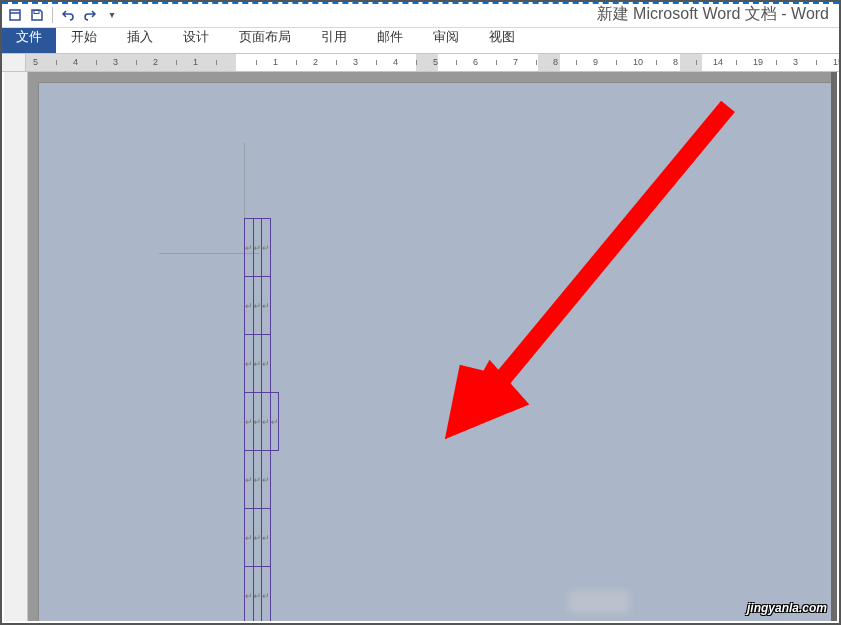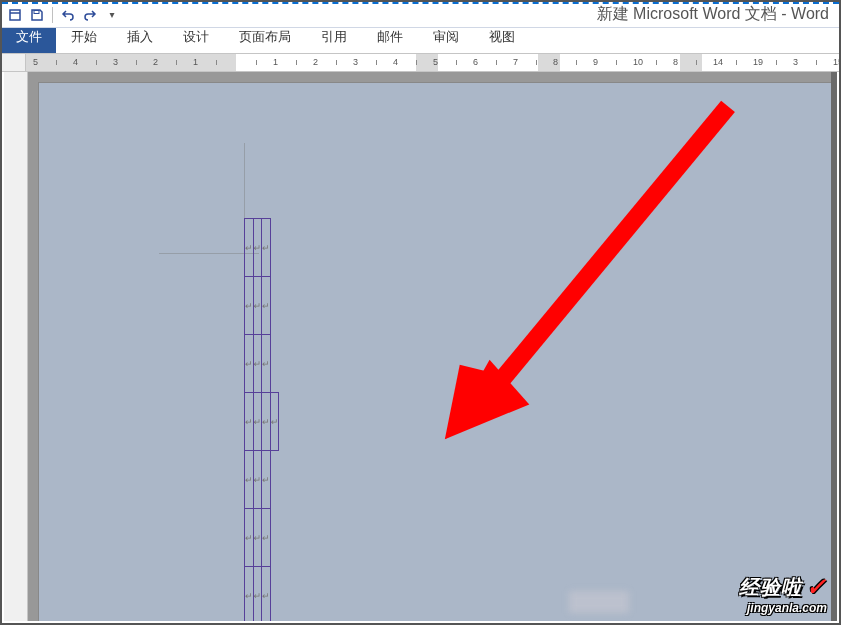--- a/index.html
+++ b/index.html
@@ -420,18 +420,14 @@
       <polygon points="0,0 4,2 0,4" fill="#ff0000"></polygon>
     </marker>
   </defs>
   <line x1="730" y1="105" x2="490" y2="395" stroke="#ff0000" stroke-width="18"></line>
   <polygon points="445,440 520,395 500,375 460,365" fill="#ff0000"></polygon>
   <polygon points="445,440 530,405 490,360" fill="#ff0000"></polygon>
 </svg>
 
 <div class="wm-blur"></div>
 <div class="watermark">
-  <div class="wm-main">
-    <span>经验啦</span>
-    <span class="wm-check">✓</span>
-  </div>
   <div class="wm-sub">jingyanla.com</div>
 </div>
 
 </body></html>

